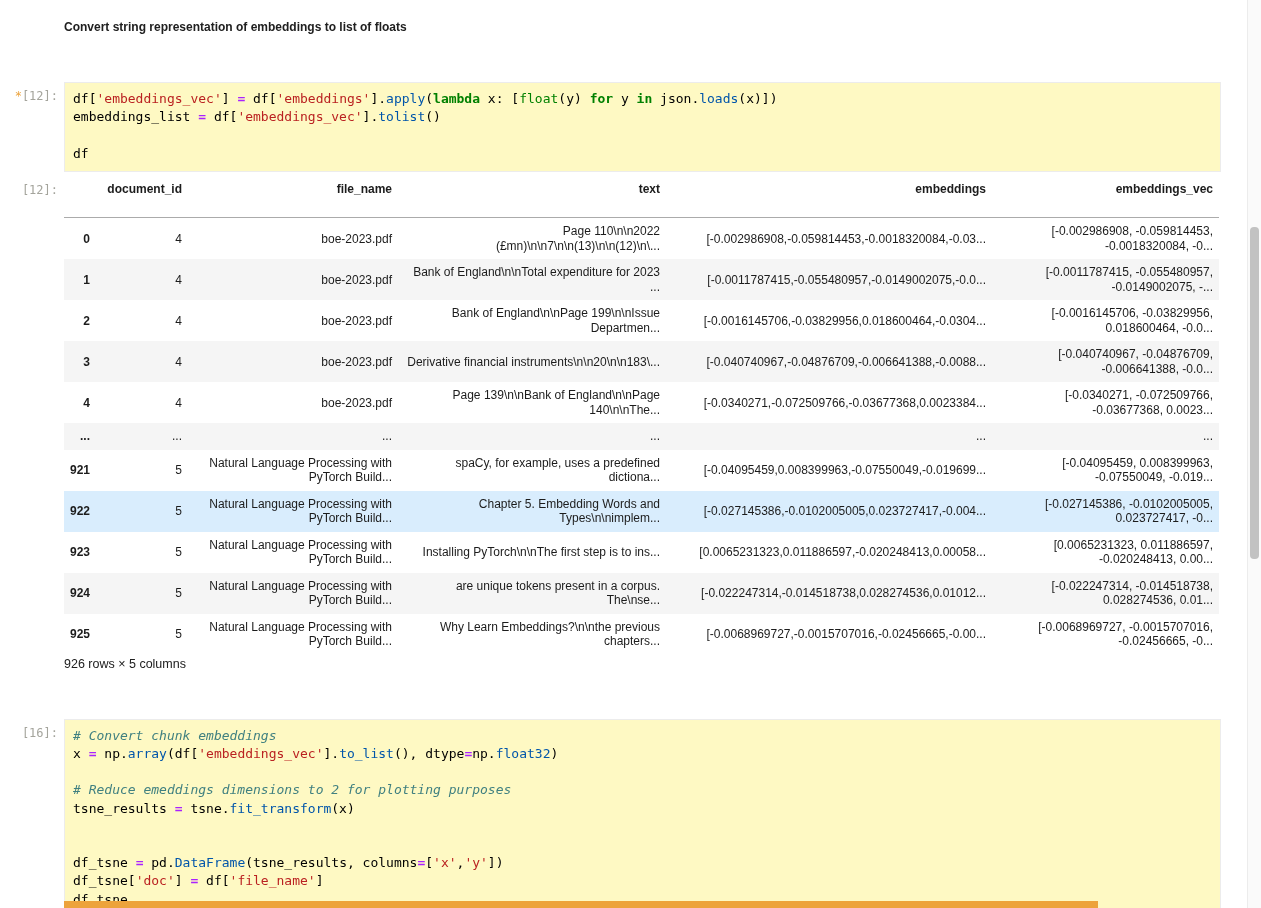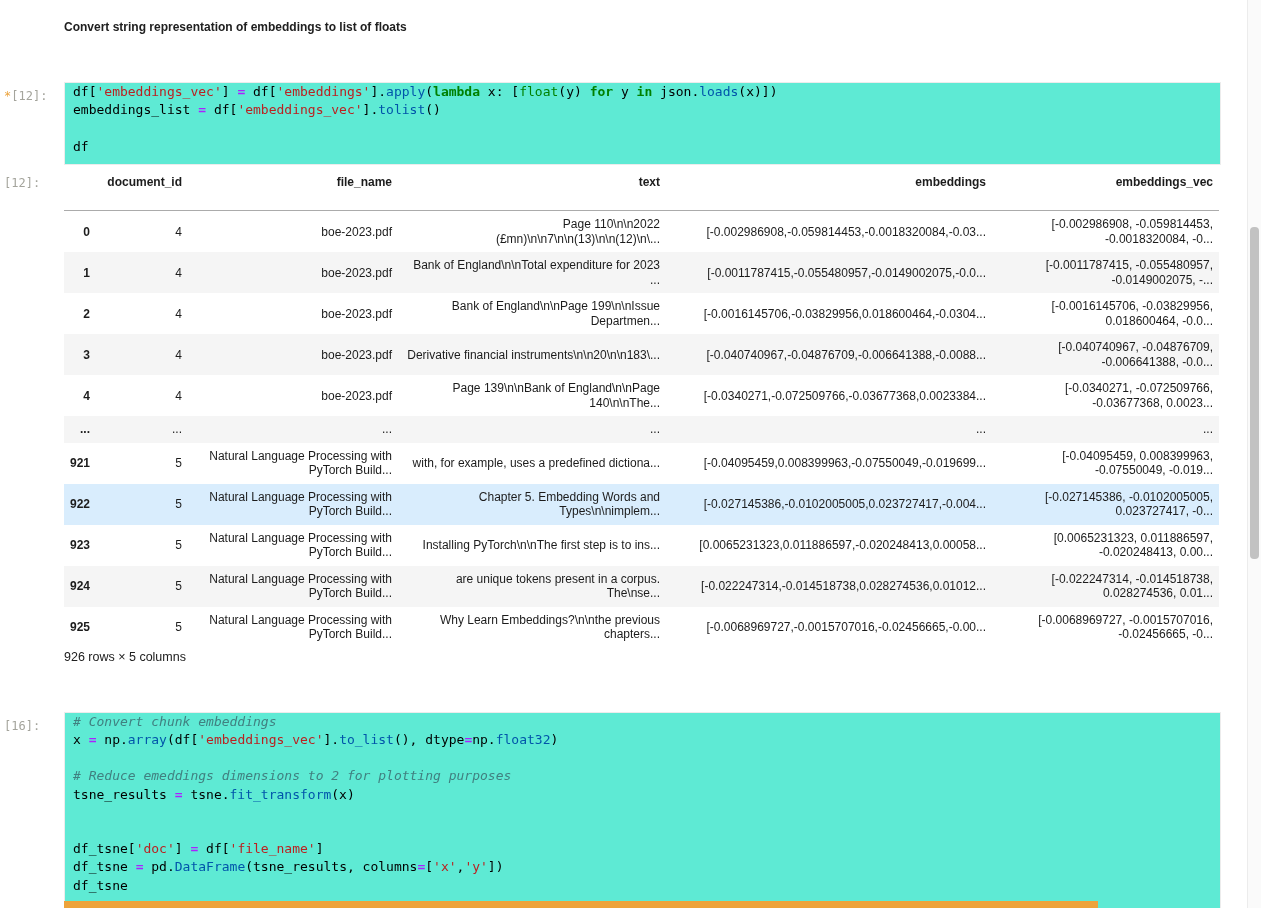--- a/index.html
+++ b/index.html
@@ -17,30 +17,30 @@
   .md-heading {
     margin: 20px 0 19px 64px;
     font-size: 12px;
     font-weight: bold;
     color: #202020;
   }
 
   .cell { position: relative; margin: 0 26px 0 64px; }
   .prompt {
     position: absolute; left: -60px; top: 7px; width: 54px;
-    text-align: left; white-space: nowrap;
+    text-align: right; white-space: nowrap;
     font-family: "DejaVu Sans Mono", monospace;
     font-size: 12px; color: #a4a49c;
   }
   .prompt .star { color: #eca33c; }
 
   .input-area {
-    background: #5eead4;
+    background: #fef9c3;
     border: 1px solid #ececec;
-    padding: 0 8px 8px 8px;
+    padding: 7px 8px 8px 8px;
     margin-top: 48px;
   }
   .code-line {
     font-family: "DejaVu Sans Mono", monospace;
     font-size: 13px; line-height: 18.2px;
     white-space: pre; color: #000;
   }
   .tok-p  { color: #000000; }
   .tok-o  { color: #aa22ff; font-weight: bold; }
   .tok-k  { color: #008000; font-weight: bold; }
@@ -179,21 +179,21 @@
               <td>...</td>
               <td>...</td>
               <td>...</td>
               <td>...</td>
               <td>...</td>
             </tr>
             <tr>
               <th>921</th>
               <td>5</td>
               <td>Natural Language Processing with PyTorch Build...</td>
-              <td>with, for example, uses a predefined dictiona...</td>
+              <td>spaCy, for example, uses a predefined dictiona...</td>
               <td>[-0.04095459,0.008399963,-0.07550049,-0.019699...</td>
               <td>[-0.04095459, 0.008399963, -0.07550049, -0.019...</td>
             </tr>
             <tr class="hovered">
               <th>922</th>
               <td>5</td>
               <td>Natural Language Processing with PyTorch Build...</td>
               <td>Chapter 5. Embedding Words and Types\n\nimplem...</td>
               <td>[-0.027145386,-0.0102005005,0.023727417,-0.004...</td>
               <td>[-0.027145386, -0.0102005005, 0.023727417, -0...</td>
@@ -232,22 +232,22 @@
     <div class="prompt">[16]:</div>
     <div class="input-area">
       <div id="code2">
           <div class="code-line"><span class="tok-c"># Convert chunk embeddings</span></div>
           <div class="code-line"><span class="tok-p">x </span><span class="tok-o">=</span><span class="tok-p"> np.</span><span class="tok-pr">array</span><span class="tok-p">(df[</span><span class="tok-s">'embeddings_vec'</span><span class="tok-p">].</span><span class="tok-pr">to_list</span><span class="tok-p">(), dtype</span><span class="tok-o">=</span><span class="tok-p">np.</span><span class="tok-pr">float32</span><span class="tok-p">)</span></div>
           <div class="code-line">&nbsp;</div>
           <div class="code-line"><span class="tok-c"># Reduce emeddings dimensions to 2 for plotting purposes</span></div>
           <div class="code-line"><span class="tok-p">tsne_results </span><span class="tok-o">=</span><span class="tok-p"> tsne.</span><span class="tok-pr">fit_transform</span><span class="tok-p">(x)</span></div>
           <div class="code-line">&nbsp;</div>
           <div class="code-line">&nbsp;</div>
+          <div class="code-line"><span class="tok-p">df_tsne </span><span class="tok-o">=</span><span class="tok-p"> pd.</span><span class="tok-pr">DataFrame</span><span class="tok-p">(tsne_results, columns</span><span class="tok-o">=</span><span class="tok-p">[</span><span class="tok-s">'x'</span><span class="tok-p">,</span><span class="tok-s">'y'</span><span class="tok-p">])</span></div>
           <div class="code-line"><span class="tok-p">df_tsne[</span><span class="tok-s">'doc'</span><span class="tok-p">] </span><span class="tok-o">=</span><span class="tok-p"> df[</span><span class="tok-s">'file_name'</span><span class="tok-p">]</span></div>
-          <div class="code-line"><span class="tok-p">df_tsne </span><span class="tok-o">=</span><span class="tok-p"> pd.</span><span class="tok-pr">DataFrame</span><span class="tok-p">(tsne_results, columns</span><span class="tok-o">=</span><span class="tok-p">[</span><span class="tok-s">'x'</span><span class="tok-p">,</span><span class="tok-s">'y'</span><span class="tok-p">])</span></div>
           <div class="code-line"><span class="tok-p">df_tsne</span></div>
           <div class="code-line">&nbsp;</div>
         </div>
     </div>
   </div>
 
 </div>
 
 <div class="v-scrollbar">
   <div class="v-thumb"></div>

